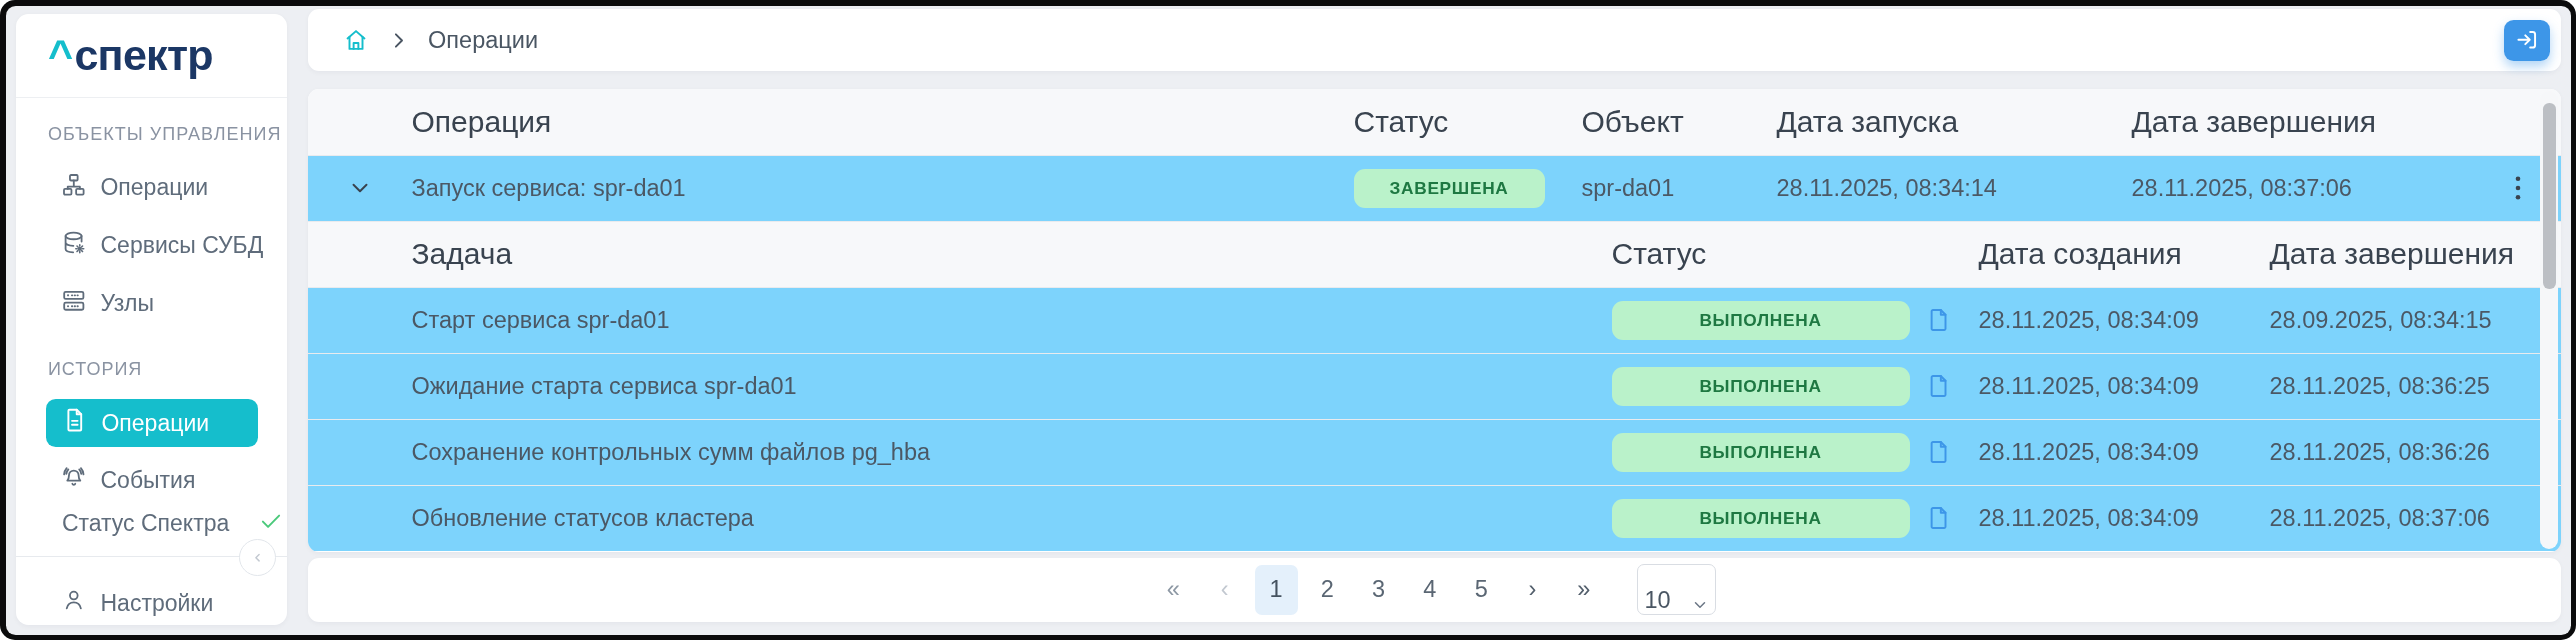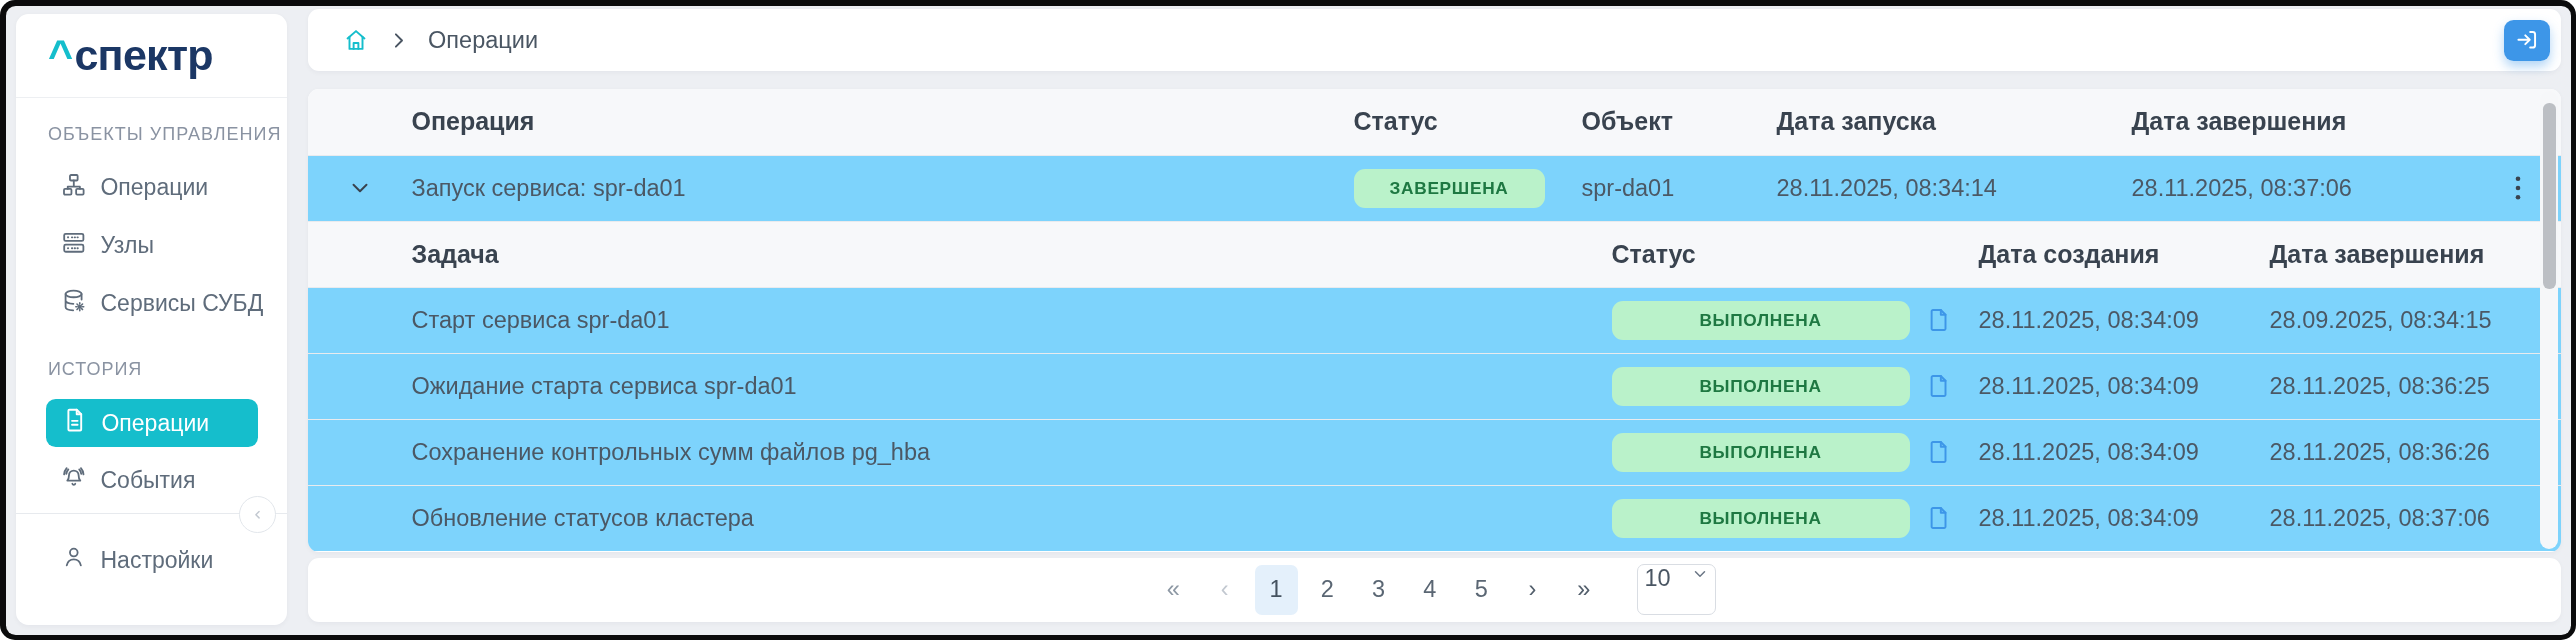--- a/index.html
+++ b/index.html
@@ -41,21 +41,21 @@
   .login-btn { margin-left:auto; width:46px; height:41px; border-radius:9.7px; background:var(--blue,#3D96E8);
                display:flex; align-items:center; justify-content:center; color:#fff; cursor:pointer;
                box-shadow:0 5.5px 11px rgba(61,150,232,.4); }
   .login-btn svg { width:23.5px; height:23.5px; }
 
   
   .table-card { left:302px; top:83px; width:2253px; height:463px; border-radius:11px; overflow:hidden; }
   .trow { display:grid; align-items:center; font-size:23.5px; color:var(--text,#4B5865); }
   .trow.outer { grid-template-columns:104px 942px 228px 195px 355px 371px 1fr; }
   .trow.inner { grid-template-columns:104px 1200px 367px 291px 1fr; }
-  .trow.head { height:66px; background:var(--head-bg,#F7F8FA); font-weight:700; color:var(--text-strong,#39434F); font-size:25px; }
+  .trow.head { height:66px; background:var(--head-bg,#F7F8FA); font-weight:400; color:var(--text-strong,#39434F); font-size:30px; }
   .trow.head.inner { height:66px; }
   .trow.body { height:66px; background:#7dd3fc; }
   .trow + .trow, .tbody .trow { border-top:1.4px solid var(--border,#E9EBEE); }
   .expander { justify-self:center; color:#39434F; width:26px; height:26px; cursor:pointer; }
   .expander svg { width:26px; height:26px; display:block; }
   .badge { display:inline-flex; align-items:center; justify-content:center; height:39px; border-radius:11px;
            background:var(--green-bg,#BAF2CA); color:var(--green-text,#1E7842); font-weight:700; font-size:17.3px; letter-spacing:0.7px; }
   .badge.op { min-width:191px; padding:0 18px; }
   .badge.task { min-width:298px; padding:0 18px; }
   .status-cell { display:flex; align-items:center; gap:16.6px; }
@@ -68,21 +68,21 @@
 
   
   .pagination { left:302px; top:552px; width:2253px; height:64px; display:flex; align-items:center; justify-content:center;
                 gap:8.3px; font-size:23.5px; color:#5A6673; }
   .page-btn { min-width:43px; height:50px; display:flex; align-items:center; justify-content:center; border-radius:7px; cursor:pointer; }
   .page-btn.first { color:#8D98A4; }
   .page-btn.prev  { color:#C2C8D0; }
   .page-btn.next, .page-btn.last { color:#535F6C; }
   .page-btn.active { background:#E4F0FB; color:#45525F; }
   .size-box { margin-left:23.5px; width:79px; height:51px; border:1.4px solid #D9DDE3; border-radius:7px;
-              display:flex; align-items:flex-start; justify-content:center; gap:20px; color:#4A5663; cursor:pointer; }
+              display:flex; align-items:flex-end; justify-content:center; gap:20px; color:#4A5663; cursor:pointer; }
   .size-box svg { width:18px; height:18px; color:#6B7685; }
 </style>
 </head>
 <body>
 
 <div class="frame">
 <div class="desktop">
 
   <aside class="card sidebar">
     <div class="logo">
@@ -96,55 +96,61 @@
         <span><svg viewBox="0 0 24 24" fill="none" stroke="currentColor" stroke-width="1.7" stroke-linecap="round" stroke-linejoin="round">
                 <rect x="8.4" y="2.8" width="7.2" height="5.2" rx="1"></rect>
                 <rect x="2.8" y="15.9" width="7" height="5.3" rx="1"></rect>
                 <rect x="14.2" y="15.9" width="7" height="5.3" rx="1"></rect>
                 <path d="M12 8v3.6M6.3 15.9v-2.1h11.4v2.1M12 11.6v2.2"></path>
               </svg></span>
         <span>Операции</span>
       </div>
       <div class="nav-item">
         <span><svg viewBox="0 0 24 24" fill="none" stroke="currentColor" stroke-width="1.7" stroke-linecap="round" stroke-linejoin="round">
+                <path d="M4.3 5.6c0-1.8 3.4-3.1 7.5-3.1s7.5 1.3 7.5 3.1-3.4 3.1-7.5 3.1-7.5-1.3-7.5-3.1z"></path>
+                <path d="M4.3 5.6v6.1c0 1.7 3.3 3 7.3 3.1M4.3 11.7v6.1c0 1.7 3.2 3 7.1 3.1M19.3 5.6v5.2"></path>
+                <circle cx="17.6" cy="17.6" r="2" fill="currentColor" stroke="none"></circle>
+                <path d="M17.6 13.9v1.2M17.6 20.1v1.2M21.3 17.6h-1.2M15.1 17.6h-1.2M20.2 15l-.9.9M15.9 19.3l-.9.9M20.2 20.2l-.9-.9M15.9 15.9l-.9-.9" stroke-width="1.5"></path>
+              </svg></span>
+        <span>Сервисы СУБД</span>
+      </div>
+      <div class="nav-item">
+        <span><svg viewBox="0 0 24 24" fill="none" stroke="currentColor" stroke-width="1.7" stroke-linecap="round" stroke-linejoin="round">
                 <rect x="3" y="3.6" width="18" height="6.6" rx="1.4"></rect>
                 <rect x="3" y="13.8" width="18" height="6.6" rx="1.4"></rect>
                 <circle cx="6.6" cy="6.9" r="1" fill="currentColor" stroke="none"></circle>
                 <circle cx="6.6" cy="17.1" r="1" fill="currentColor" stroke="none"></circle>
                 <path d="M10.2 6.9h6.6M10.2 17.1h6.6" stroke-dasharray="0.4 2.2"></path>
               </svg></span>
         <span>Узлы</span>
-      </div>
-      <div class="nav-item">
-        <span><svg viewBox="0 0 24 24" fill="none" stroke="currentColor" stroke-width="1.7" stroke-linecap="round" stroke-linejoin="round">
-                <path d="M4.3 5.6c0-1.8 3.4-3.1 7.5-3.1s7.5 1.3 7.5 3.1-3.4 3.1-7.5 3.1-7.5-1.3-7.5-3.1z"></path>
-                <path d="M4.3 5.6v6.1c0 1.7 3.3 3 7.3 3.1M4.3 11.7v6.1c0 1.7 3.2 3 7.1 3.1M19.3 5.6v5.2"></path>
-                <circle cx="17.6" cy="17.6" r="2" fill="currentColor" stroke="none"></circle>
-                <path d="M17.6 13.9v1.2M17.6 20.1v1.2M21.3 17.6h-1.2M15.1 17.6h-1.2M20.2 15l-.9.9M15.9 19.3l-.9.9M20.2 20.2l-.9-.9M15.9 15.9l-.9-.9" stroke-width="1.5"></path>
-              </svg></span>
-        <span>Сервисы СУБД</span>
       </div>
     </div>
 
     <div class="section-label">ИСТОРИЯ</div>
     <div class="nav-item active">
       <span><svg viewBox="0 0 24 24" fill="none" stroke="currentColor" stroke-width="1.8" stroke-linecap="round" stroke-linejoin="round">
               <path d="M7 2.6h6.8l4.2 4.2V21a1 1 0 0 1-1 1H7a1 1 0 0 1-1-1V3.6a1 1 0 0 1 1-1z"></path>
               <path d="M13.8 2.6V6.8H18"></path>
               <path d="M9.4 13h5.2M9.4 16.6h5.2"></path>
             </svg></span>
       <span>Операции</span>
     </div>
     <div class="nav-item compact" style="margin-top:12.4px">
       <span><svg viewBox="0 0 24 24" fill="none" stroke="currentColor" stroke-width="1.7" stroke-linecap="round" stroke-linejoin="round">
               <path d="M12 5.2a4.5 4.5 0 0 1 4.5 4.5c0 3.3 1 4.3 1.6 4.9H5.9c.6-.6 1.6-1.6 1.6-4.9A4.5 4.5 0 0 1 12 5.2z"></path>
               <path d="M10.6 17.6a1.5 1.5 0 0 0 2.8 0"></path>
               <path d="M5 8.4a7.6 7.6 0 0 1 1.9-4.3M19 8.4a7.6 7.6 0 0 0-1.9-4.3M2.9 8.8A10 10 0 0 1 5.3 3M21.1 8.8A10 10 0 0 0 18.7 3"></path>
             </svg></span>
       <span>События</span>
+    </div>
+    <div class="nav-item compact" style="padding-left:46px">
+      <span>Статус Спектра</span>
+      <span class="check"><svg viewBox="0 0 24 24" fill="none" stroke="currentColor" stroke-width="1.8" stroke-linecap="round" stroke-linejoin="round">
+              <path d="M4.5 12.6l4.8 4.8L19.5 7"></path>
+            </svg></span>
     </div>
 
     <div class="side-divider">
       <div class="collapse-btn">
         <svg viewBox="0 0 24 24" fill="none" stroke="currentColor" stroke-width="1.8" stroke-linecap="round" stroke-linejoin="round">
               <path d="M13.8 8l-4 4 4 4"></path>
             </svg>
       </div>
     </div>
 

